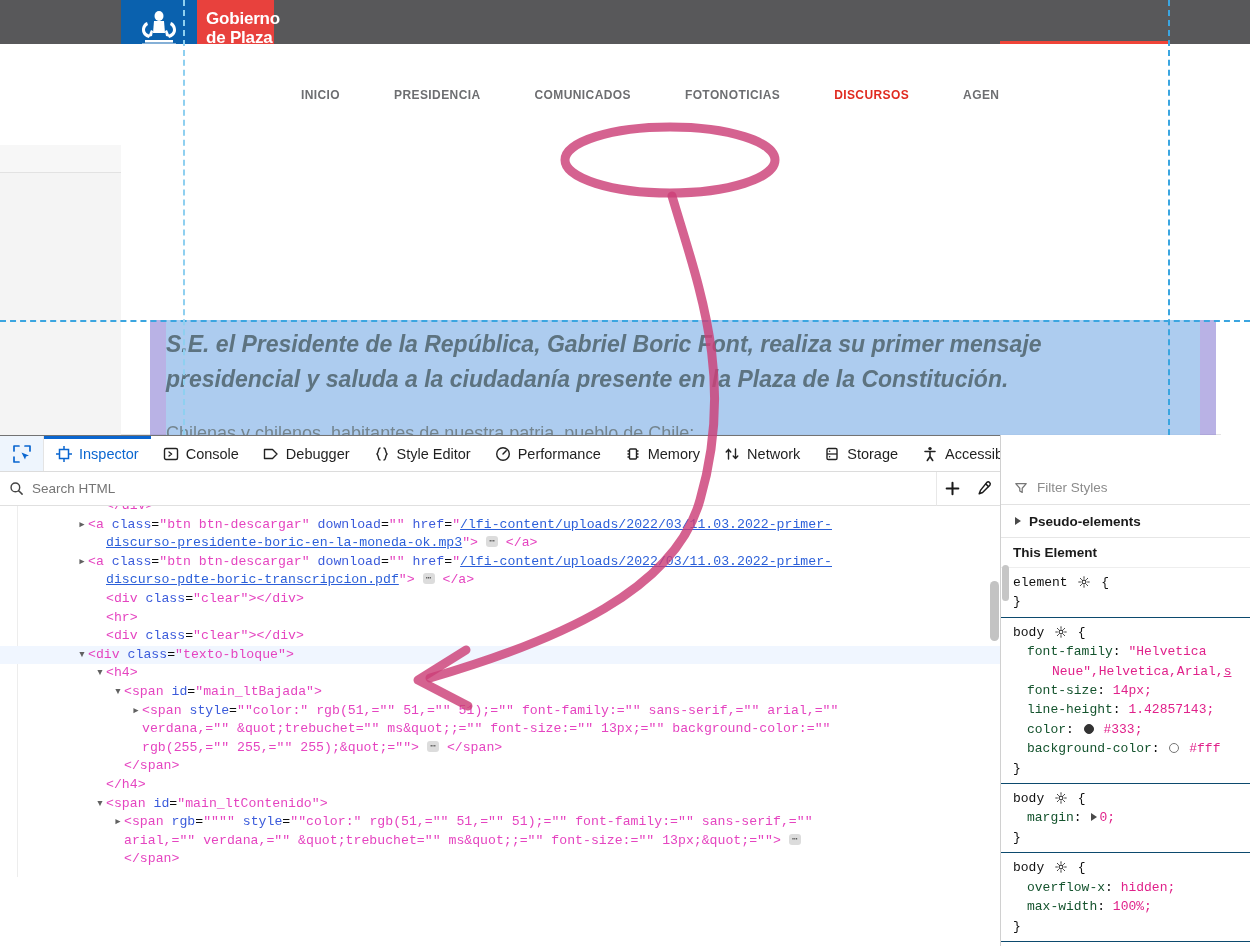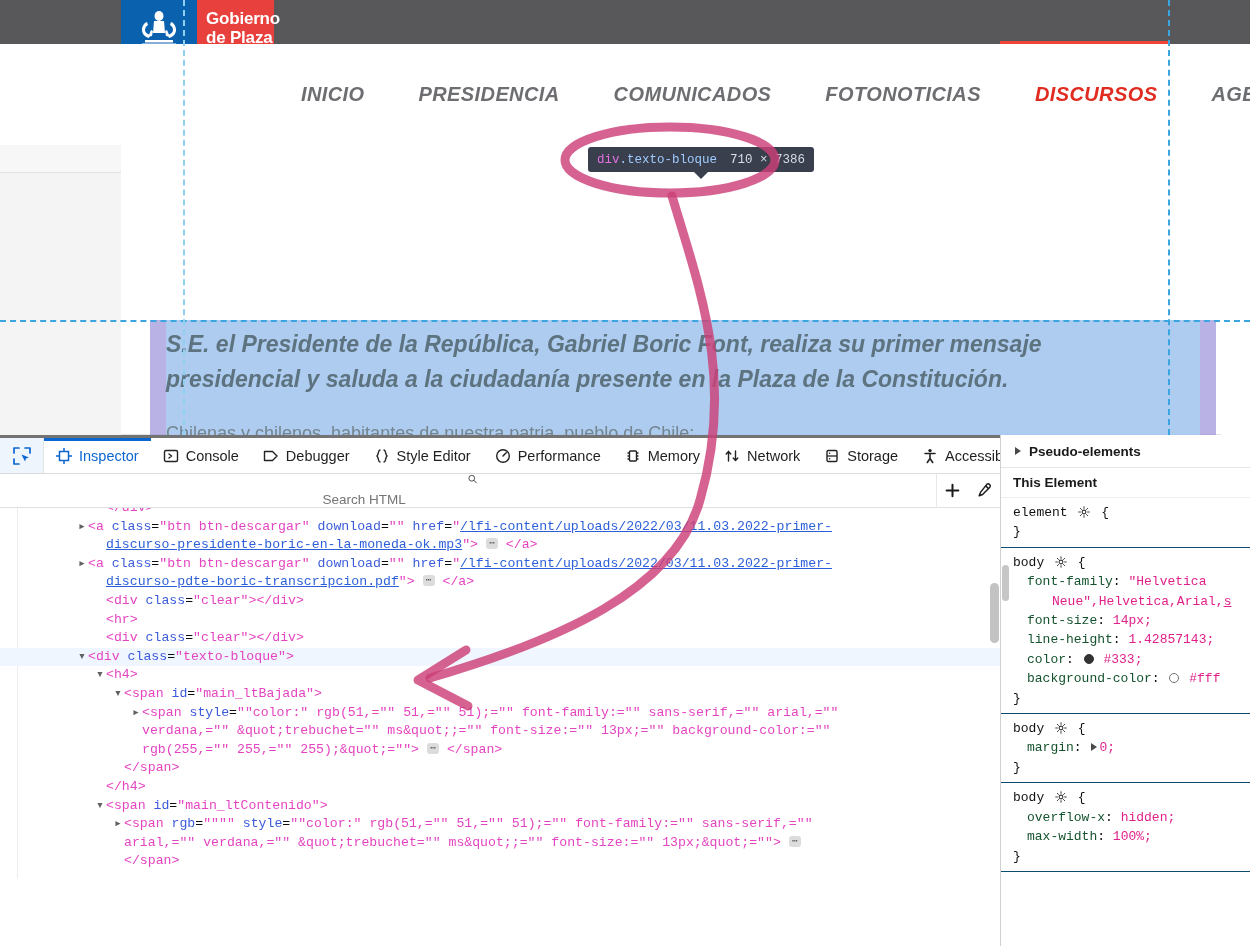--- a/index.html
+++ b/index.html
@@ -21,22 +21,22 @@
   .logo-red  { width:77px; height:145px; background:#e8413d; position:relative; }
   .coat { position:absolute; left:50%; top:8px; transform:translateX(-50%); width:48px; height:42px; }
   .logo-text {
     position:absolute; left:9px; top:9px; color:#fff;
     font-size:17px; font-weight:bold; line-height:1.12; letter-spacing:-0.2px;
   }
 
   .navwrap { position:absolute; left:0; top:44px; width:1250px; height:101px; background:#fff; }
   .nav { position:absolute; left:274px; top:0; height:101px; display:flex; align-items:center; }
   .nav-item {
-    font-size:20px; font-weight:bold; letter-spacing:0.4px;
-    color:#6d6e71; padding:0 27px; white-space:nowrap; cursor:pointer;font-style:italic;
+    font-size:12px; font-weight:bold; letter-spacing:0.4px;
+    color:#6d6e71; padding:0 27px; white-space:nowrap; cursor:pointer;
   }
   .nav-item.active { color:#e02b20; }
 
   .page-body { position:absolute; left:0; top:145px; width:1250px; height:290px; background:#fff; }
   .page-body-left { position:absolute; left:0; top:0; width:121px; height:290px; background:#f4f4f4; }
   .page-body-left2 { position:absolute; left:0; top:0; width:121px; height:28px; background:#f7f7f7; border-bottom:1px solid #e2e2e2; }
   .content-col {
     position:absolute; left:121px; top:0; width:1100px; height:290px;
     background:#fff; border-bottom:1px solid #e4e4e4;
   }
@@ -72,21 +72,21 @@
   .tooltip .dim { color:#d7dce5; }
   .tooltip:after {
     content:""; position:absolute; left:50%; bottom:-7px; transform:translateX(-50%);
     border-left:7px solid transparent; border-right:7px solid transparent;
     border-top:7px solid #393f4c;
   }
 
   
   .devtools {
     position:absolute; left:0; top:435px; width:1250px; height:511px;
-    background:#fff; border-top:3px solid #737373;
+    background:#fff; border-top:1px solid #737373;
   }
 
   .dt-toolbar {
     position:absolute; left:0; top:0; width:1250px; height:36px;
     background:#fff; border-bottom:1px solid #dcdcdc; display:flex; align-items:stretch;
   }
   .picker-btn {
     width:44px; display:flex; align-items:center; justify-content:center;
     border-right:1px solid #e4e4e4; background:#eef5fd; cursor:pointer;
   }
@@ -96,21 +96,21 @@
     font-size:14.5px; color:#1f1f1f; cursor:pointer; position:relative; white-space:nowrap;
   }
   .dt-tab.active { color:#0a66d0; }
   .dt-tab.active:before {
     content:""; position:absolute; left:0; right:0; top:0; height:3px; background:#0a66d0;
   }
   .dt-tab svg { flex:0 0 auto; }
 
   .dt-search {
     position:absolute; left:0; top:36px; width:936px; height:34px;
-    border-bottom:1px solid #e0e0e0; display:flex; align-items:center; padding-left:9px; gap:8px;flex-direction:column;
+    border-bottom:1px solid #e0e0e0; display:flex; align-items:center; padding-left:9px; gap:8px;
   }
   .dt-search input {
     border:0; outline:0; font-size:13.5px; color:#8a8a8a;
     font-family:"Liberation Sans", sans-serif; background:transparent; width:300px;
   }
   .dt-search-actions {
     position:absolute; left:936px; top:36px; width:64px; height:34px;
     border-bottom:1px solid #e0e0e0; border-left:1px solid #e8e8e8;
     display:flex; align-items:center; justify-content:space-around;
   }
@@ -239,24 +239,20 @@
       <div class="hl-dash-top"></div>
 
       <div class="txt txt-lead">S.E. el Presidente de la República, Gabriel Boric Font, realiza su primer mensaje presidencial y saluda a la ciudadanía presente en la Plaza de la Constitución.</div>
       <div class="txt txt-p1">Chilenas y chilenos, habitantes de nuestra patria, pueblo de Chile:</div>
 
     </div>
 
     <div class="hl-dash-left2"></div>
     <div class="hl-dash-right"></div>
 
-    <div class="tooltip">
-      <span><span class="tag">div</span><span class="cls">.texto-bloque</span></span>
-      <span class="dim">710 × 7386</span>
-    </div>
   </div>
 
   <div class="devtools">
 
     <div class="dt-toolbar">
       <div class="picker-btn">
         <svg width="20" height="20" viewBox="0 0 20 20">
           <path d="M2 2h5M2 2v5M18 2h-5M18 2v5M2 18h5M2 18v-5" stroke="#0a66d0" stroke-width="1.7" fill="none" stroke-linecap="round"></path>
           <path d="M9.5 8.5l7.5 3-3 1-1 3z" fill="#0a66d0"></path>
         </svg>
@@ -384,20 +380,26 @@
           <div class="line"><span style="display:inline-block;width:114px"></span><span class="tw">▸</span><span class="pk">&lt;</span><span class="pk">span</span> <span class="bl">rgb</span><span class="gy">=</span><span class="at">""""</span> <span class="bl">style</span><span class="gy">=</span><span class="at">""color:" rgb(51,="" 51,="" 51);="" font-family:="" sans-serif,=""</span></div>
           <div class="line"><span style="display:inline-block;width:114px"></span><span class="tw"></span><span class="at">arial,="" verdana,="" &amp;quot;trebuchet="" ms&amp;quot;;="" font-size:="" 13px;&amp;quot;=""</span><span class="pk">&gt;</span> <span class="ell">⋯</span> </div>
           <div class="line"><span style="display:inline-block;width:114px"></span><span class="tw"></span><span class="pk">&lt;/span&gt;</span></div>
         </div>
     </div>
     <div class="markup-scroll"></div>
 
   </div>
 
   <div class="styles">
+    <div class="st-filter">
+      <svg width="14" height="14" viewBox="0 0 16 16">
+        <path d="M2 3h12l-4.6 5.3V13L6.6 11.4V8.3z" fill="none" stroke="#777" stroke-width="1.4" stroke-linejoin="round"></path>
+      </svg>
+      <span>Filter Styles</span>
+    </div>
     <div class="st-pseudo">
       <span class="tri"></span>
       <span>Pseudo-elements</span>
     </div>
     <div class="st-thiselem">This Element</div>
 
     <div class="rule">
       <span class="sel-name">element</span>
       <svg class="gear" width="12" height="12" viewBox="0 0 16 16">
         <circle cx="8" cy="8" r="2.5" fill="none" stroke="#333" stroke-width="1.4"></circle>

